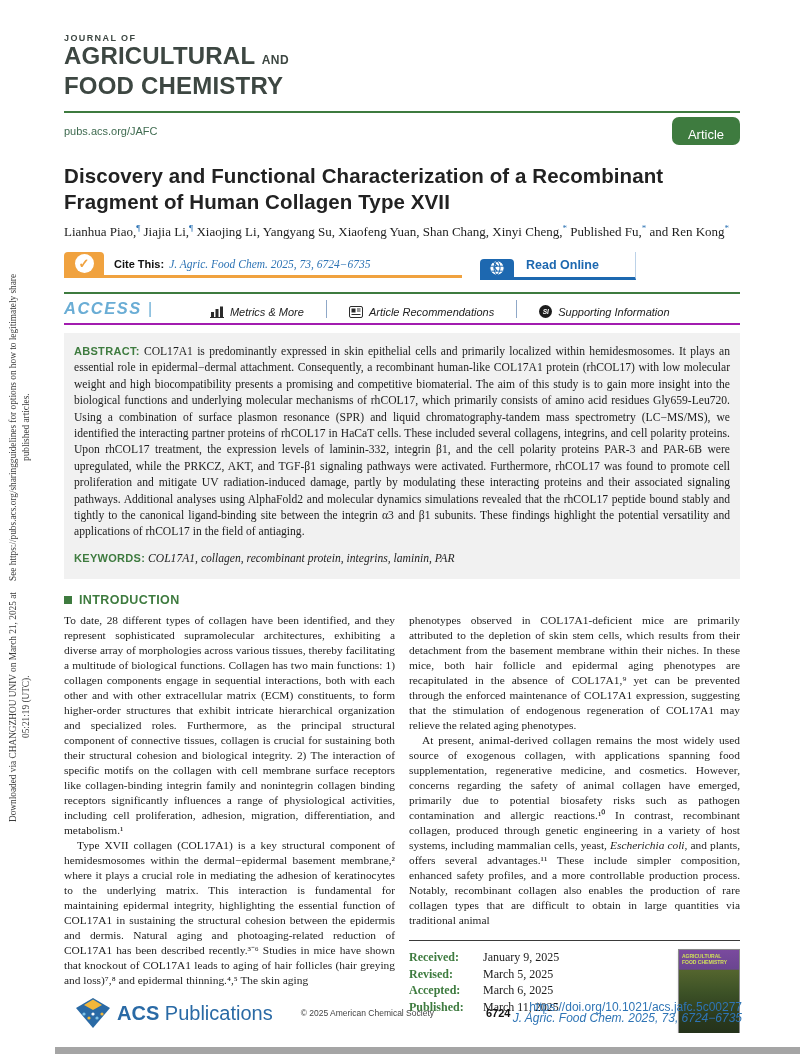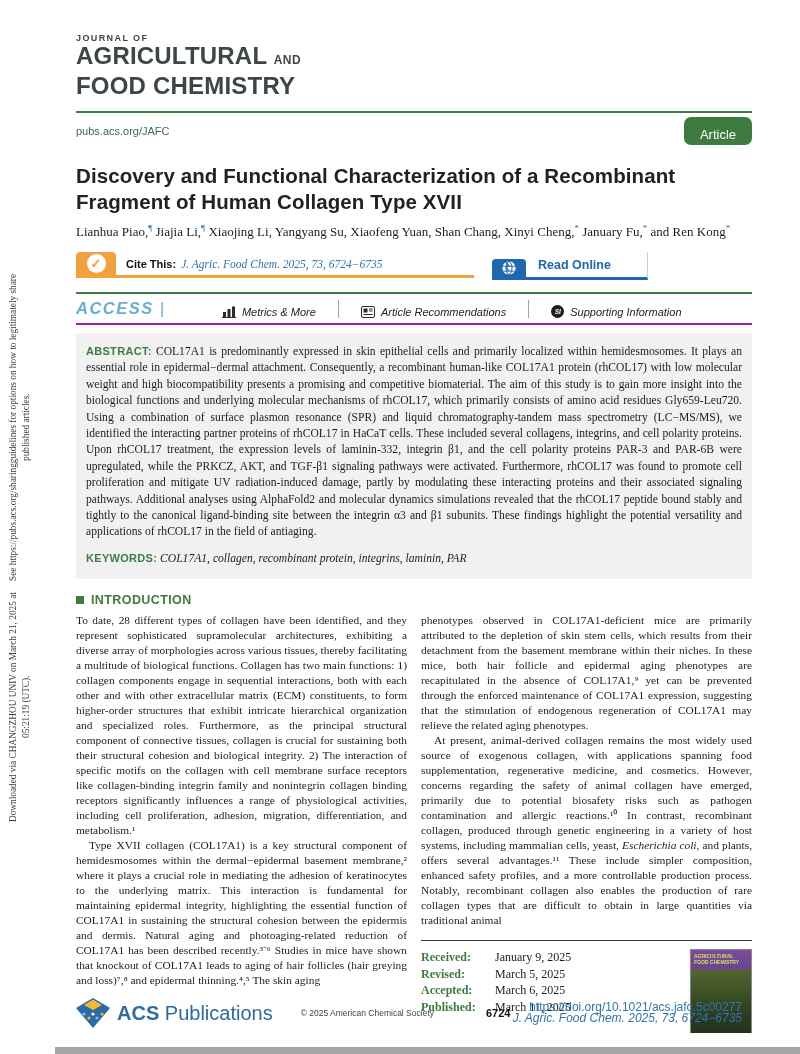--- a/index.html
+++ b/index.html
@@ -9,21 +9,21 @@
     overflow:hidden; font-family:"Liberation Serif", serif; color:#1c1c1c;
   }
   
   .side-note {
     position:absolute; left:5px; top:270px; height:560px; width:30px;
     writing-mode:vertical-rl; transform:rotate(180deg);
     display:flex; align-items:center; justify-content:center;
     font-family:"Liberation Serif", serif; font-size:9.3px; color:#3a3a3a;
     line-height:13px; text-align:center;
   }
-  .content { position:absolute; left:76px; top:0; width:676px; }
+  .content { position:absolute; left:64px; top:0; width:676px; }
   
   .masthead { margin-top:33px; font-family:"Liberation Sans", sans-serif; color:#3d4742; }
   .masthead .kicker { font-size:9px; font-weight:bold; letter-spacing:1.4px; }
   .masthead .big { font-size:24px; font-weight:800; letter-spacing:0.2px; line-height:25px; }
   .masthead .and { font-size:12px; font-weight:bold; letter-spacing:0.5px; }
   .rule-green { border:none; border-top:2px solid #3e7b3f; margin-top:13px; }
   .topbar { display:flex; justify-content:space-between; align-items:center; padding:4px 0 2px 0;
             font-family:"Liberation Sans", sans-serif; }
   .topbar .url { font-size:11px; color:#3f6b50; }
   .badge { background:#3e7b3f; color:#fff; font-size:13px; padding:10px 16px 3px 16px; border-radius:7px; }
@@ -111,21 +111,21 @@
     <hr class="rule-green">
 
     <div class="topbar">
       <span class="url">pubs.acs.org/JAFC</span>
       <span class="badge">Article</span>
     </div>
 
     <h1 class="title">Discovery and Functional Characterization of a Recombinant Fragment of Human Collagen Type XVII</h1>
 
     <div class="authors">
-      <span>Lianhua Piao,</span><sup>¶</sup><span> Jiajia Li,</span><sup>¶</sup><span> Xiaojing Li,</span><span> Yangyang Su,</span><span> Xiaofeng Yuan,</span><span> Shan Chang,</span><span> Xinyi Cheng,</span><sup>*</sup><span> January Fu,</span><sup>*</sup><span> and Ren Kong</span><sup>*</sup>
+      <span>Lianhua Piao,</span><sup>¶</sup><span> Jiajia Li,</span><sup>¶</sup><span> Xiaojing Li,</span><span> Yangyang Su,</span><span> Xiaofeng Yuan,</span><span> Shan Chang,</span><span> Xinyi Cheng,</span><sup>*</sup><span> Published Fu,</span><sup>*</sup><span> and Ren Kong</span><sup>*</sup>
     </div>
 
     <div class="cite-row">
       <div class="cite-box">
         <div class="cite-ico">
           <div class="cite-check">✓</div>
         </div>
         <div class="cite-text">
           <span class="lbl">Cite This:</span>
           <span class="cit">J. Agric. Food Chem. 2025, 73, 6724−6735</span>

